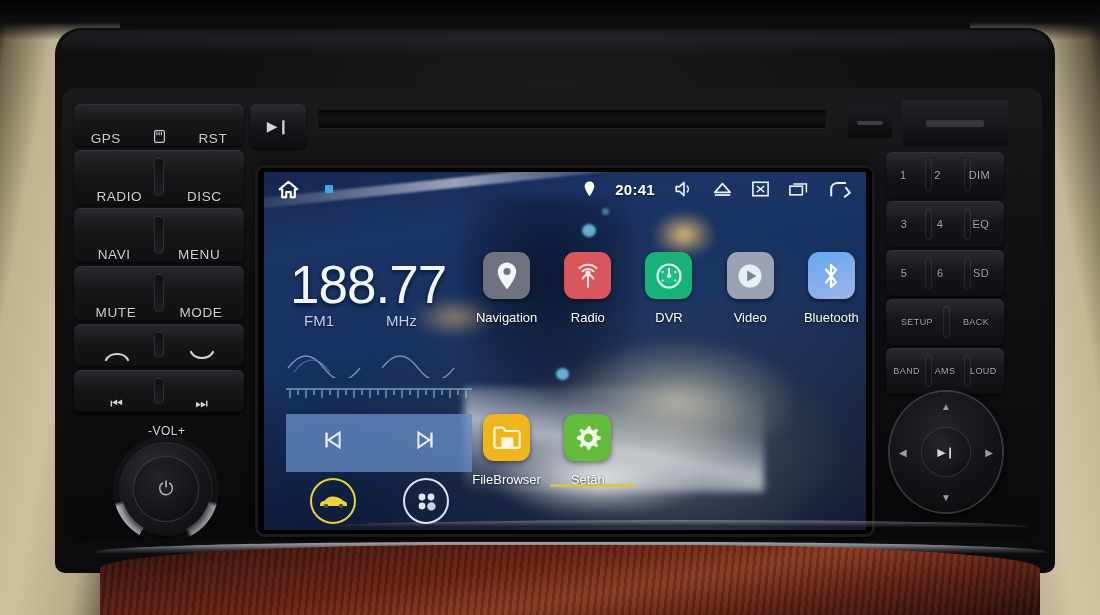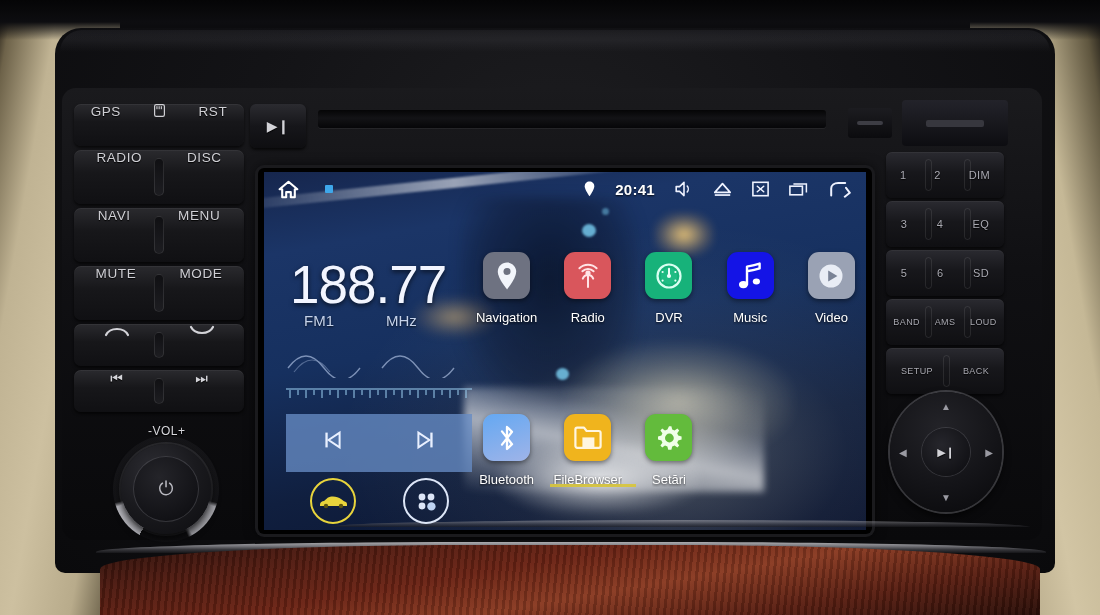--- a/index.html
+++ b/index.html
@@ -74,21 +74,21 @@
   }
 
   
   .btn-col-left { position: absolute; left: 74px; top: 104px; width: 170px; }
   .hw-btn {
     position: relative;
     height: 54px; margin-bottom: 4px;
     background: linear-gradient(180deg, #2a2a2e 0%, #17171a 42%, #101013 100%);
     border-radius: 7px;
     box-shadow: 0 1px 0 rgba(255,255,255,0.05) inset, 0 2px 3px rgba(0,0,0,0.65);
-    display: flex; align-items: flex-start; justify-content: space-around;
+    display: flex; align-items: flex-end; justify-content: space-around;
   }
   .hw-btn.short { height: 42px; }
   .hw-lbl {
     color: #cfcfd4; font-size: 13.5px; letter-spacing: .6px;
     text-shadow: 0 1px 1px #000;
     font-family: "Liberation Sans", sans-serif;
   }
   .hw-split {
     position: absolute; left: 50%; top: 8px; transform: translateX(-50%);
     width: 10px; height: calc(100% - 16px);
@@ -441,30 +441,30 @@
       <span class="key-lbl">EQ</span>
     </div>
     <div class="key-row">
       <div class="key-div a"></div>
       <div class="key-div b"></div>
       <span class="key-lbl">5</span>
       <span class="key-lbl">6</span>
       <span class="key-lbl">SD</span>
     </div>
     <div class="key-row">
+      <div class="key-div a" style="left:48%"></div>
+      <span class="key-lbl tiny">SETUP</span>
+      <span class="key-lbl tiny">BACK</span>
+    </div>
+    <div class="key-row">
       <div class="key-div a"></div>
       <div class="key-div b"></div>
       <span class="key-lbl tiny">BAND</span>
       <span class="key-lbl tiny">AMS</span>
       <span class="key-lbl tiny">LOUD</span>
-    </div>
-    <div class="key-row">
-      <div class="key-div a" style="left:48%"></div>
-      <span class="key-lbl tiny">SETUP</span>
-      <span class="key-lbl tiny">BACK</span>
     </div>
   </div>
 
   <div class="dpad-outer">
     <span class="dpad-arrow up">▲</span>
     <span class="dpad-arrow down">▼</span>
     <span class="dpad-arrow left">◀</span>
     <span class="dpad-arrow right">▶</span>
     <div class="dpad-center">
       <span class="glyph" style="font-size:11px">▶❙</span>
@@ -634,30 +634,20 @@
                 <circle cx="16" cy="15" r="2.1" fill="#eafff8"></circle>
                 <circle cx="9.6" cy="11" r="1.1" fill="#eafff8"></circle>
                 <circle cx="22.4" cy="11" r="1.1" fill="#eafff8"></circle>
                 <circle cx="9.6" cy="19.6" r="1.1" fill="#eafff8"></circle>
                 <circle cx="22.4" cy="19.6" r="1.1" fill="#eafff8"></circle>
               </svg>
           </div>
           <div class="app-label">DVR</div>
         </div>
 
-        <div class="app-cell">
-          <div class="app-icon" style="background:#1414e6">
-            <svg width="28" height="30" viewBox="0 0 28 30">
-                <path d="M11 23.4 L11 5.6 C11 5.6 19 4.2 23.6 2.6 L23.6 7.4 C19 9 11 10.2 11 10.2" fill="none" stroke="#ffffff" stroke-width="2.4" stroke-linejoin="round" stroke-linecap="round"></path>
-                <ellipse cx="7.4" cy="23.6" rx="4.4" ry="3.6" fill="#ffffff"></ellipse>
-                <ellipse cx="20.4" cy="20.4" rx="3.6" ry="3" fill="#ffffff"></ellipse>
-              </svg>
-          </div>
-          <div class="app-label">Music</div>
-        </div>
 
         <div class="app-cell">
           <div class="app-icon" style="background:#9aa2b4">
             <svg width="30" height="30" viewBox="0 0 30 30">
                 <circle cx="15" cy="15" r="11.5" fill="#e9edf5"></circle>
                 <path d="M12.2 9.4 L21.4 15 L12.2 20.6 Z" fill="#7a8396"></path>
               </svg>
           </div>
           <div class="app-label">Video</div>
         </div>

